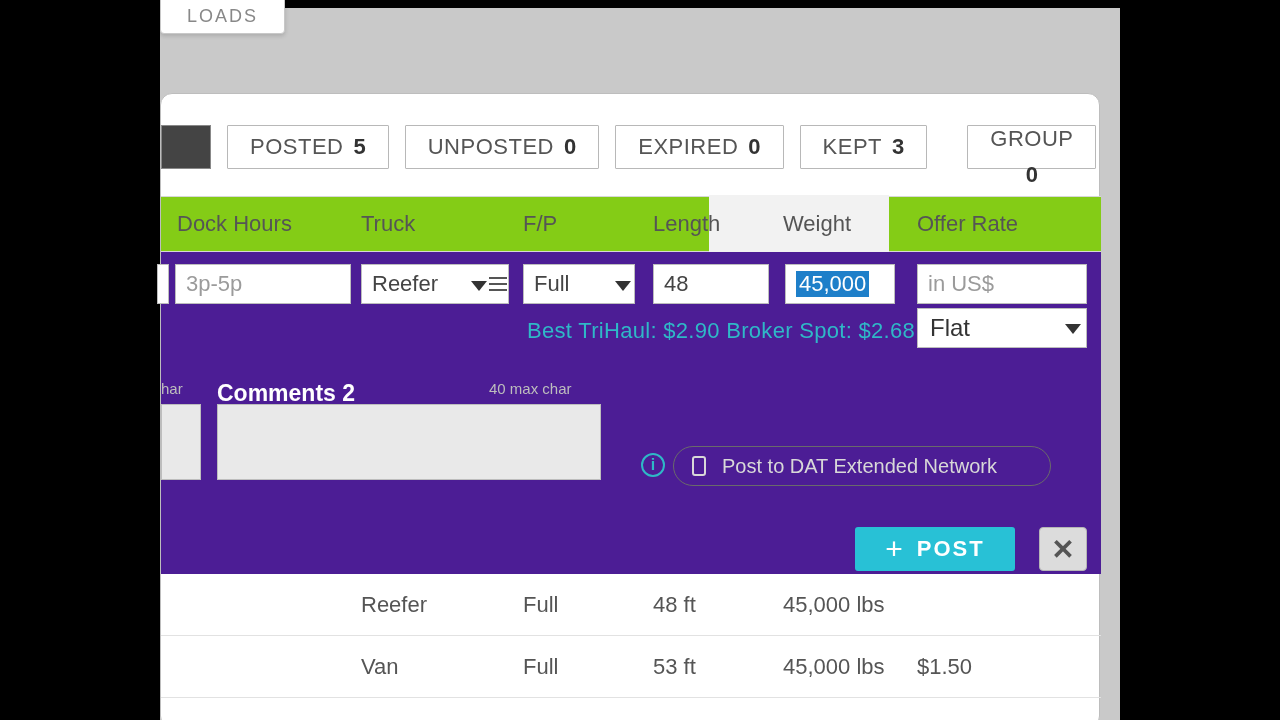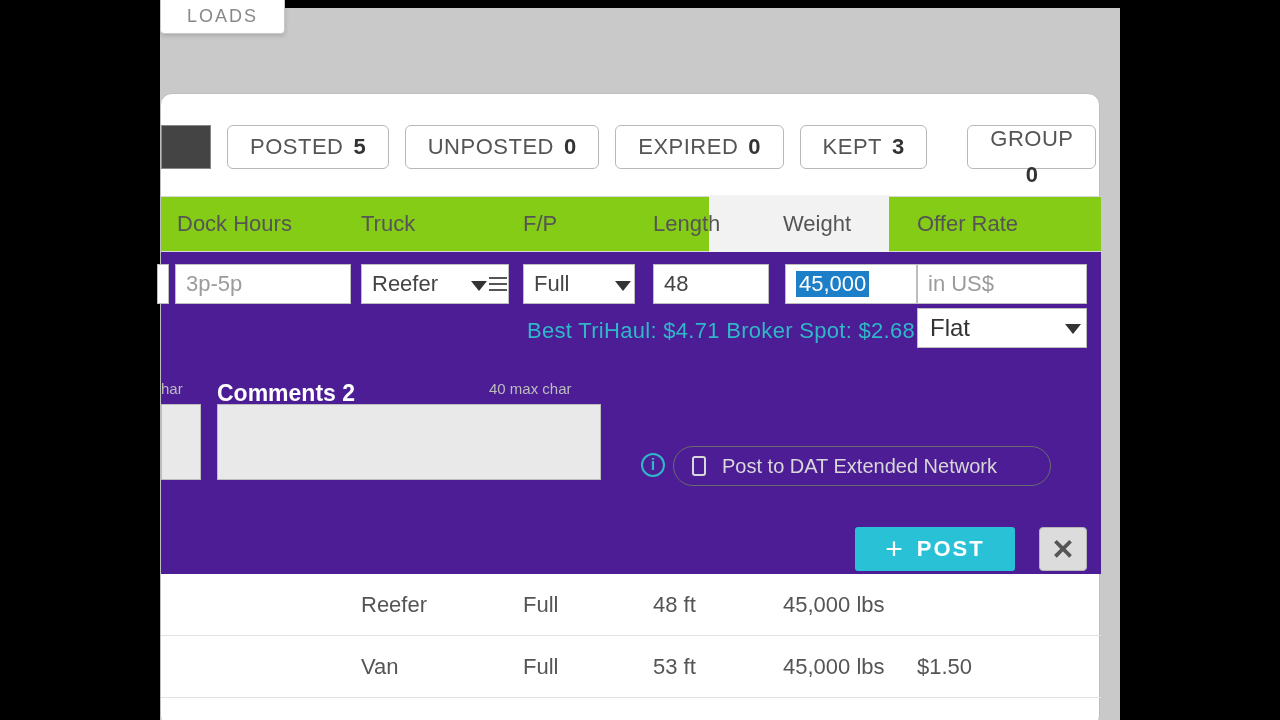--- a/index.html
+++ b/index.html
@@ -6,21 +6,21 @@
   html, body { width: 1280px; height: 720px; overflow: hidden; background: #000; }
   .letterbox { position: relative; width: 1280px; height: 720px; background: #000; }
   .app      { position: absolute; left: 160px; top: 0; width: 960px; height: 720px; background: #c9c9c9; margin-top: 8px; }
   .panel    { position: absolute; left: 0; top: 85px; width: 940px; height: 635px;
               background: #fff; border: 1px solid #bdbdbd; border-radius: 12px; }
 
   
   .tabbar   { position: absolute; left: 0; top: 31px; height: 44px; display: flex; gap: 16px; }
   .tab-dark { width: 50px; height: 44px; background: #444; border: 1px solid #888; }
   .tab      { height: 44px; padding: 0 22px; border: 1px solid #b8b8b8; background: #fff;
-              border-radius: 6px; display: flex; align-items: center; gap: 10px;
+              border-radius: 1px; display: flex; align-items: center; gap: 10px;
               font-size: 22px; color: #555; cursor: pointer; }
   .tab .lbl { font-weight: 400; letter-spacing: .5px; }
   .tab .ct  { font-weight: 700; color: #333; }
   .tab.group{ margin-left: 24px; flex-direction: column; }
 
   
   .headers  { position: absolute; left: 0; top: 102px; width: 940px; height: 56px;
               background: #84cc16; border-top: 1px solid #d7d7d7; border-bottom: 1px solid #d7d7d7; }
   .hcell    { position: absolute; top: 14px; font-size: 22px; color: #555; font-weight: 500; }
   .headers .wt-hi { position: absolute; left: 548px; top: -2px; width: 180px; height: 276px;
@@ -141,27 +141,27 @@
             <span></span>
         </div>
 
         <div class="inp sel" style="left:362px; top:12px; width:112px; display:flex; align-items:center">
           <span>Full</span>
         </div>
         <div class="caret" style="left:454px; top:29px"></div>
 
         <input class="inp" style="left: 492px; top: 12px; width: 116px;" value="48">
 
-        <div class="inp weight" style="left:624px; top:12px; width:132px; display:flex; align-items:center">
+        <div class="inp weight" style="left:624px; top:12px; width:110px; display:flex; align-items:center">
           <span class="selected">45,000</span>
         </div>
 
         <input class="inp" style="left: 756px; top: 12px; width: 170px;" placeholder="in US$">
 
-        <div class="rateinfo">Best TriHaul: $4.71 Broker Spot: $2.68</div>
+        <div class="rateinfo">Best TriHaul: $2.90 Broker Spot: $2.68</div>
 
         <div class="flatsel">
           <span>Flat</span>
         </div>
         <div class="caret" style="left:904px; top:72px"></div>
 
         <span class="charhint" style="left:0; top:128px">har</span>
         <div class="combox" style="left:0; top:152px; width:40px; height:76px"></div>
 
         <span class="comlbl" style="left:56px; top:128px">Comments 2</span>

